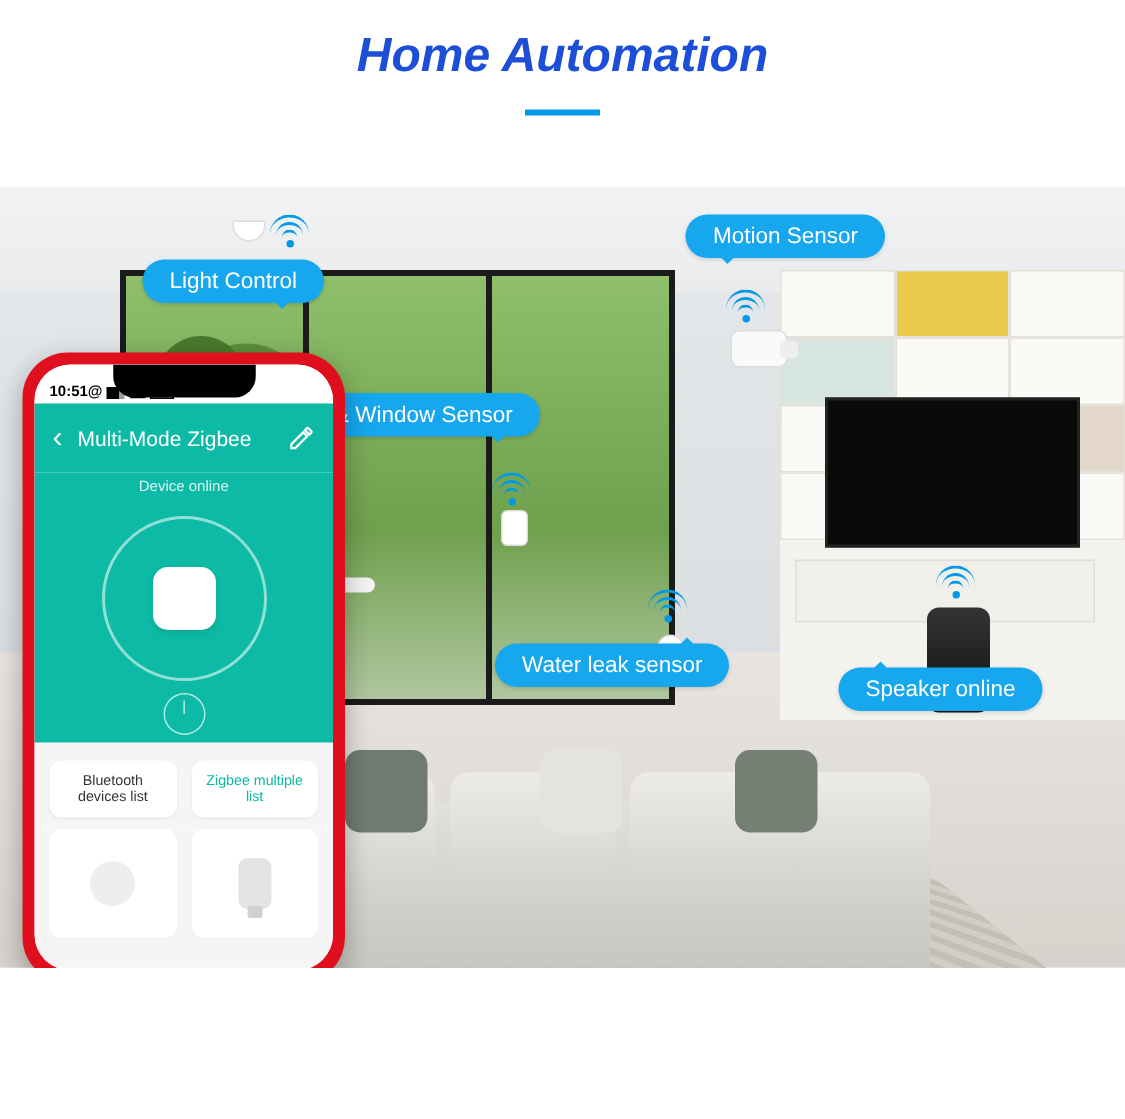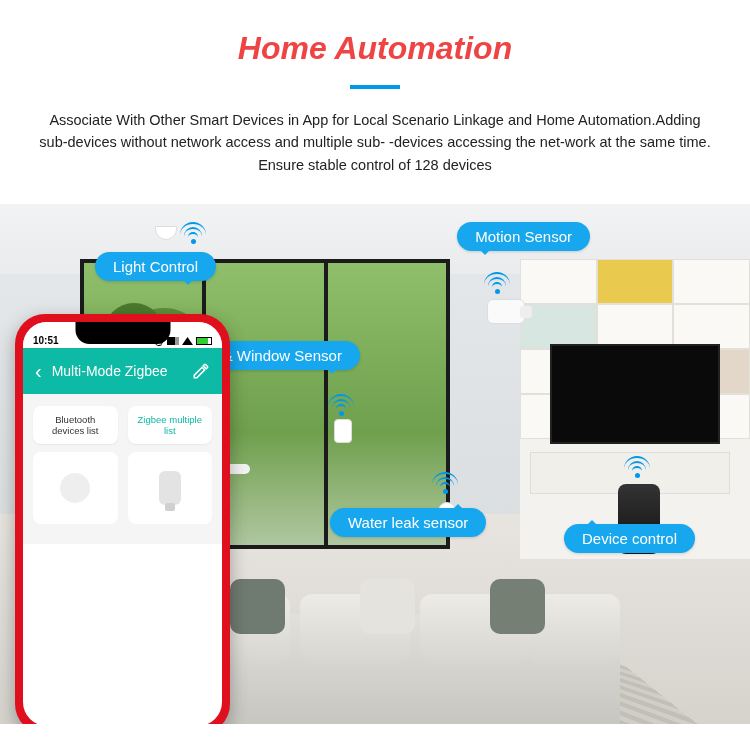--- a/index.html
+++ b/index.html
@@ -1,18 +1,18 @@
 <!DOCTYPE html>
 <html><head>
 <meta charset="utf-8">
 <style>
   * { margin: 0; padding: 0; box-sizing: border-box; }
   body { width: 750px; height: 746px; font-family: Arial, Helvetica, sans-serif; background: #fff; overflow: hidden; }
   .header { text-align: center; padding: 18px 30px 18px; }
-  .title { font-size: 32px; font-weight: bold; color: #ef4444; font-style: italic; margin-top: 12px; }
+  .title { font-size: 32px; font-weight: bold; color: #1d4ed8; font-style: italic; }
   .divider { width: 50px; height: 4px; background: #0098e8; margin: 18px auto 20px; }
   .desc { font-size: 14.5px; color: #222; line-height: 1.55; max-width: 680px; margin: 0 auto; }
   .scene { position: relative; width: 750px; height: 520px; margin-top: 10px; background: linear-gradient(#e6e9eb,#d4d8d9); overflow:hidden;}
   
   .ceiling { position:absolute; left:0; right:0; top:0; height:70px; background: linear-gradient(#f2f3f4,#e9ebec); }
   .floor { position:absolute; left:0; right:0; bottom:0; height:210px; background: linear-gradient(#e8e5e0,#d6d3cd); }
   .door { position:absolute; left:80px; top:55px; width:370px; height:290px; background:#222; border:4px solid #1b1b1b; display:flex; }
   .door-panel { flex:1; background:linear-gradient(#8fbf6a,#6fa04d 60%,#b0c7a0); border-right:4px solid #1b1b1b; position:relative; }
   .door-panel:last-child{border-right:none;}
   .garden-tree{ position:absolute; left:20px; top:40px; width:60px; height:60px; border-radius:50%; background:#4a7a2d; box-shadow:30px 20px 0 15px #5c8e3a, -20px 30px 0 10px #436c28;}
@@ -56,21 +56,21 @@
   .callout::after{ content:""; position:absolute; width:0;height:0; border:8px solid transparent;}
   .callout.tip-br::after{ right:20px; bottom:-12px; border-top-color:#16a7ee;}
   .callout.tip-bl::after{ left:20px; bottom:-12px; border-top-color:#16a7ee;}
   .callout.tip-tr::after{ right:20px; top:-12px; border-bottom-color:#16a7ee;}
   .callout.tip-tl::after{ left:20px; top:-12px; border-bottom-color:#16a7ee;}
 
   
   .phone{ position:absolute; left:15px; bottom:-10px; width:215px; height:420px; background:#e00f1e; border-radius:30px; padding:8px; box-shadow:0 6px 18px rgba(0,0,0,.3);}
   .phone-inner{ width:100%; height:100%; background:#fff; border-radius:24px; overflow:hidden; position:relative;}
   .notch{ position:absolute; top:0; left:50%; transform:translateX(-50%); width:95px; height:22px; background:#000; border-radius:0 0 14px 14px; z-index:5;}
-  .statusbar{ height:26px; background:#fff; font-size:10px; display:flex; justify-content:space-between; align-items:flex-end; padding:0 10px 2px; color:#000; font-weight:bold;}
+  .statusbar{ height:26px; background:#fff; font-size:10px; display:flex; align-items:flex-end; padding:0 10px 2px; color:#000; font-weight:bold;}
   .status-icons{ display:flex; gap:3px; align-items:center;}
   .sig{width:12px;height:8px;background:linear-gradient(to right,#000 70%,#999 70%);}
   .wf{width:11px;height:8px;background:#000;clip-path:polygon(0 100%,50% 0,100% 100%);}
   .bat{width:16px;height:8px;border:1px solid #000;position:relative;background:linear-gradient(to right,#3c3 80%,transparent 80%);}
   .appbar{ height:46px; background:#0cbaa5; color:#fff; display:flex; align-items:center; padding:0 12px; font-size:14px;}
   .appbar .back{ font-size:20px; margin-right:10px;}
   .appbar .edit{ margin-left:auto; width:18px;height:18px;}
   .appbar .edit svg{width:100%;height:100%;}
   .hero{ background:#0cbaa5; height:180px; position:relative; text-align:center; color:#fff;}
   .hero-sub{ font-size:10px; opacity:.85; padding-top:4px;}
@@ -86,21 +86,20 @@
   .devcard .d1{ width:30px;height:30px;background:#eee;border-radius:50%;}
   .devcard .d2{ width:22px;height:34px;background:#e3e3e3;border-radius:6px;position:relative;}
   .devcard .d2::after{content:"";position:absolute;bottom:-6px;left:6px;width:10px;height:8px;background:#d0d0d0;border-radius:2px;}
 </style>
 </head>
 <body>
 
 <div class="header">
   <div class="title">Home Automation</div>
   <div class="divider"></div>
-  <div class="desc">Associate With Other Smart Devices in App for Local Scenario Linkage and  Home Automation.Adding sub-devices without network access and multiple sub- -devices accessing the net-work at the same time. Ensure stable control of 128 devices</div>
 </div>
 
 <div class="scene">
   <div class="ceiling"></div>
   <div class="floor"></div>
   <div class="rug"></div>
 
   <div class="door">
     <div class="door-panel">
         <div class="garden-tree"></div>
@@ -181,21 +180,21 @@
       <span class="a1"></span>
       <span class="a2"></span>
       <span class="a3"></span>
       <span class="dot"></span>
     </div>
 
   <div class="callout tip-bl" style="right:160px; top:18px;">Motion Sensor</div>
   <div class="callout tip-br" style="left:95px; top:48px;">Light Control</div>
   <div class="callout tip-br" style="left:168px; top:137px;">Door &amp; Window Sensor</div>
   <div class="callout tip-tr" style="left:330px; top:304px;">Water leak sensor</div>
-  <div class="callout tip-tl" style="right:55px; top:320px;">Device control</div>
+  <div class="callout tip-tl" style="right:55px; top:320px;">Speaker online</div>
 
   <div class="phone">
     <div class="phone-inner">
       <div class="notch"></div>
       <div class="statusbar">
         <span>10:51</span>
         <div class="status-icons">
           <span>@</span>
           <span class="sig"></span>
           <span class="wf"></span>
@@ -204,20 +203,27 @@
       </div>
       <div class="appbar">
         <span class="back">‹</span>
         <span>Multi-Mode Zigbee</span>
         <span class="edit">
           <svg viewBox="0 0 24 24" fill="none" stroke="#fff" stroke-width="2">
               <path d="M3 17.5V21h3.5L17 10.5 13.5 7 3 17.5zM20.7 7.3a1 1 0 000-1.4l-2.6-2.6a1 1 0 00-1.4 0L15 5l4 4 1.7-1.7z"></path>
             </svg>
         </span>
       </div>
+      <div class="hero">
+        <div class="hero-sub">Device online</div>
+        <div class="ring">
+            <div class="hub"></div>
+          </div>
+        <div class="power"></div>
+      </div>
       <div class="tabs">
         <div class="tab">Bluetooth devices list</div>
         <div class="tab active">Zigbee multiple list</div>
       </div>
       <div class="devrow">
         <div class="devcard">
             <div class="d1"></div>
           </div>
         <div class="devcard">
             <div class="d2"></div>

